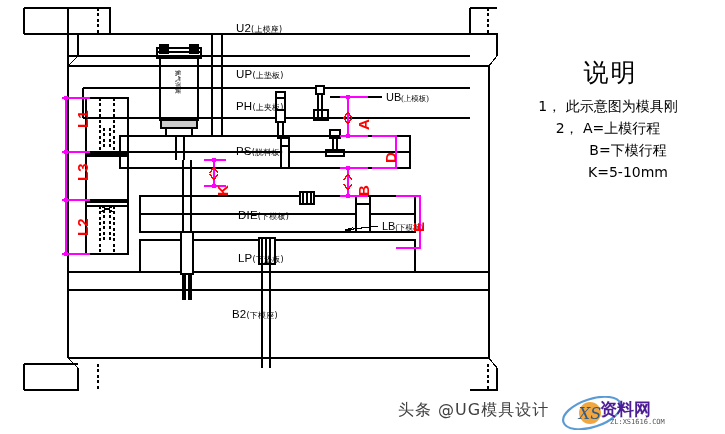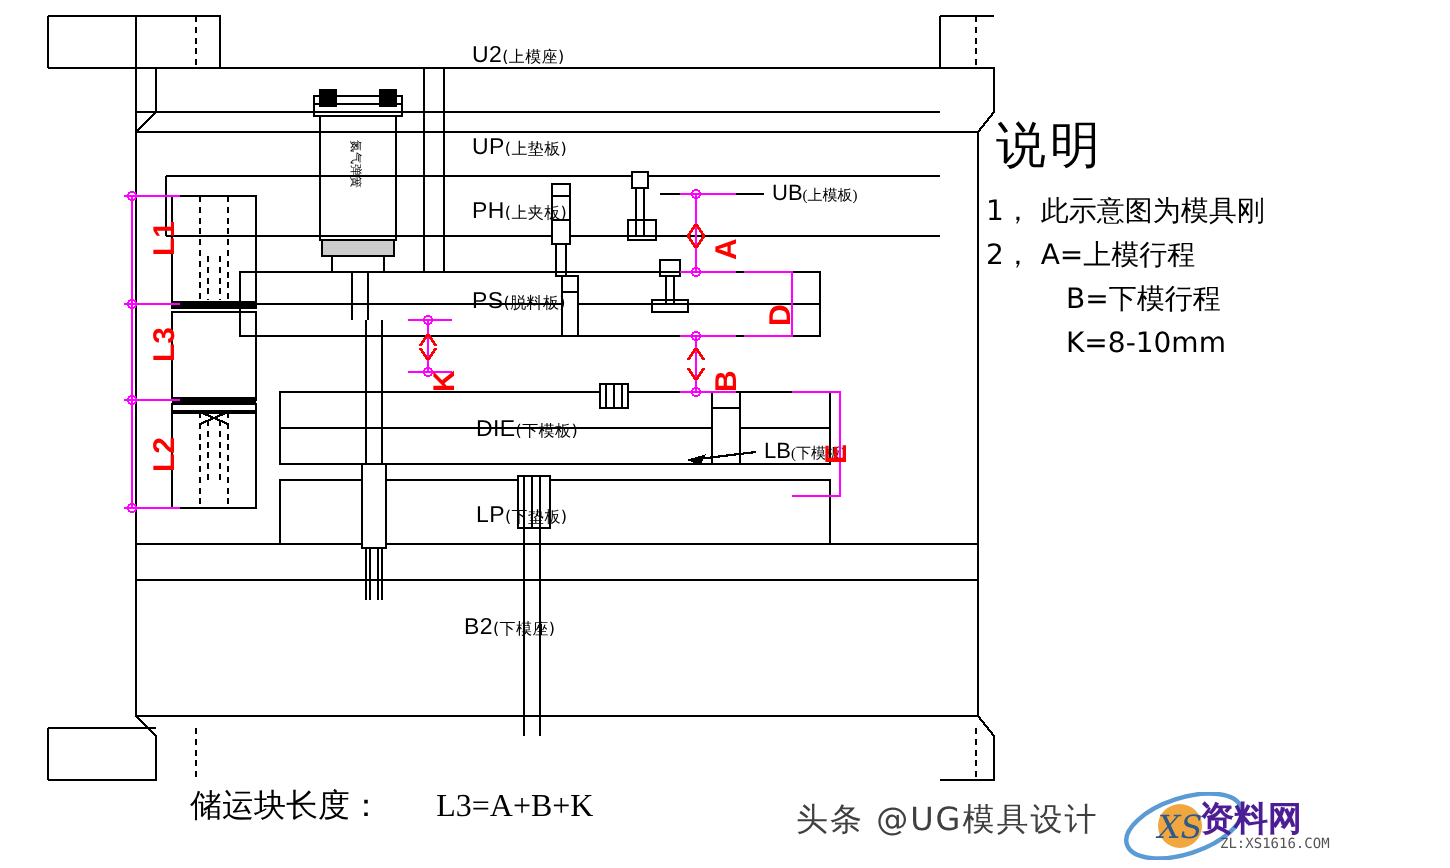--- a/index.html
+++ b/index.html
@@ -1,18 +1,18 @@
 <!DOCTYPE html>
 <html><head>
 <meta charset="utf-8">
 <style>
   html,body{margin:0;padding:0;background:#ffffff;}
   body{width:725px;height:434px;position:relative;overflow:hidden;
        font-family:"Liberation Serif","DejaVu Serif",serif;}
-  #stage{position:absolute;left:0;top:0;width:725px;height:366px;}
+  #stage{position:absolute;left:0;top:0;width:725px;height:366px;text-align:center;}
   svg.layer{position:absolute;left:0;top:0;width:725px;height:434px;}
 
   .lbl{position:absolute;white-space:nowrap;color:#000;}
   .plate-label{font-family:"Liberation Sans","DejaVu Sans",sans-serif;
                font-size:11.5px;letter-spacing:.2px;}
   .plate-label .cn{font-family:"DejaVu Sans",sans-serif;font-size:8px;}
   .call-label{font-family:"Liberation Sans","DejaVu Sans",sans-serif;font-size:11px;}
   .call-label .cn{font-family:Liberation Serif, serif;font-size:7.5px;}
 
   .dim{position:absolute;color:#ff0000;font-weight:bold;
@@ -238,27 +238,23 @@
   <div class="dim vert" style="left:382px;top:163px;">D</div>
   <div class="dim vert" style="left:355px;top:196px;">B</div>
   <div class="dim vert" style="left:410px;top:232px;">E</div>
   <div class="dim vert" style="left:214px;top:196px;">K</div>
 
   <div id="notes">
     <div class="title">说明</div>
     <div class="line">1，  此示意图为模具刚</div>
     <div class="line">2，  A=上模行程</div>
     <div class="line ind2">B=下模行程</div>
-    <div class="line ind2">K=8-10mm</div>
-  </div>
-
-  <div id="bottomline">
-    <span>储运块长度：</span>
-    <span class="f" style="margin-left:22px;">L3=A+B+K</span>
-  </div>
+    <div class="line ind2">K=5-10mm</div>
+  </div>
+
 
   <div id="wm">头条 @UG模具设计</div>
   <svg id="wmlogo" viewBox="0 0 64 34">
     <ellipse cx="32" cy="17" rx="30" ry="14" fill="none" stroke="#5b9bd5" stroke-width="2.2" transform="rotate(-18 32 17)"></ellipse>
     <circle cx="30" cy="17" r="11" fill="#f0a030" opacity="0.92"></circle>
     <text x="30" y="23" text-anchor="middle" font-family="DejaVu Serif, serif" font-size="16" font-style="italic" fill="#2e5a8a">XS</text>
   </svg>
   <div id="wm2">资料网</div>
   <div id="wm3">ZL:XS1616.COM</div>
 

